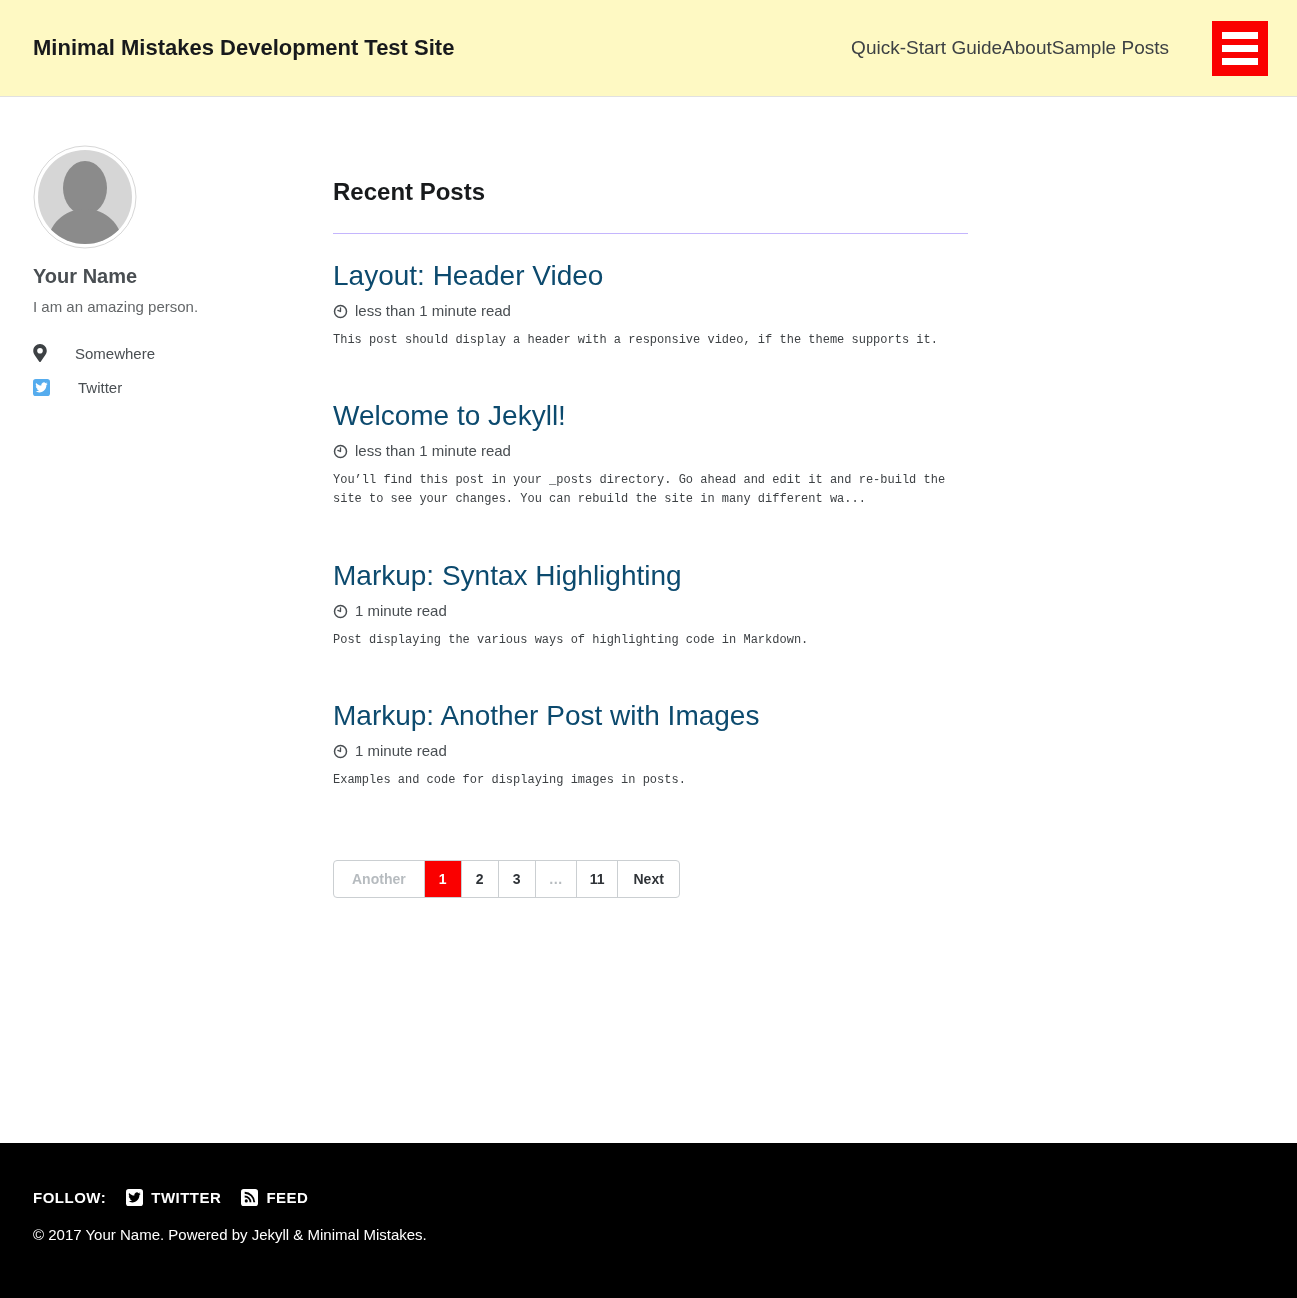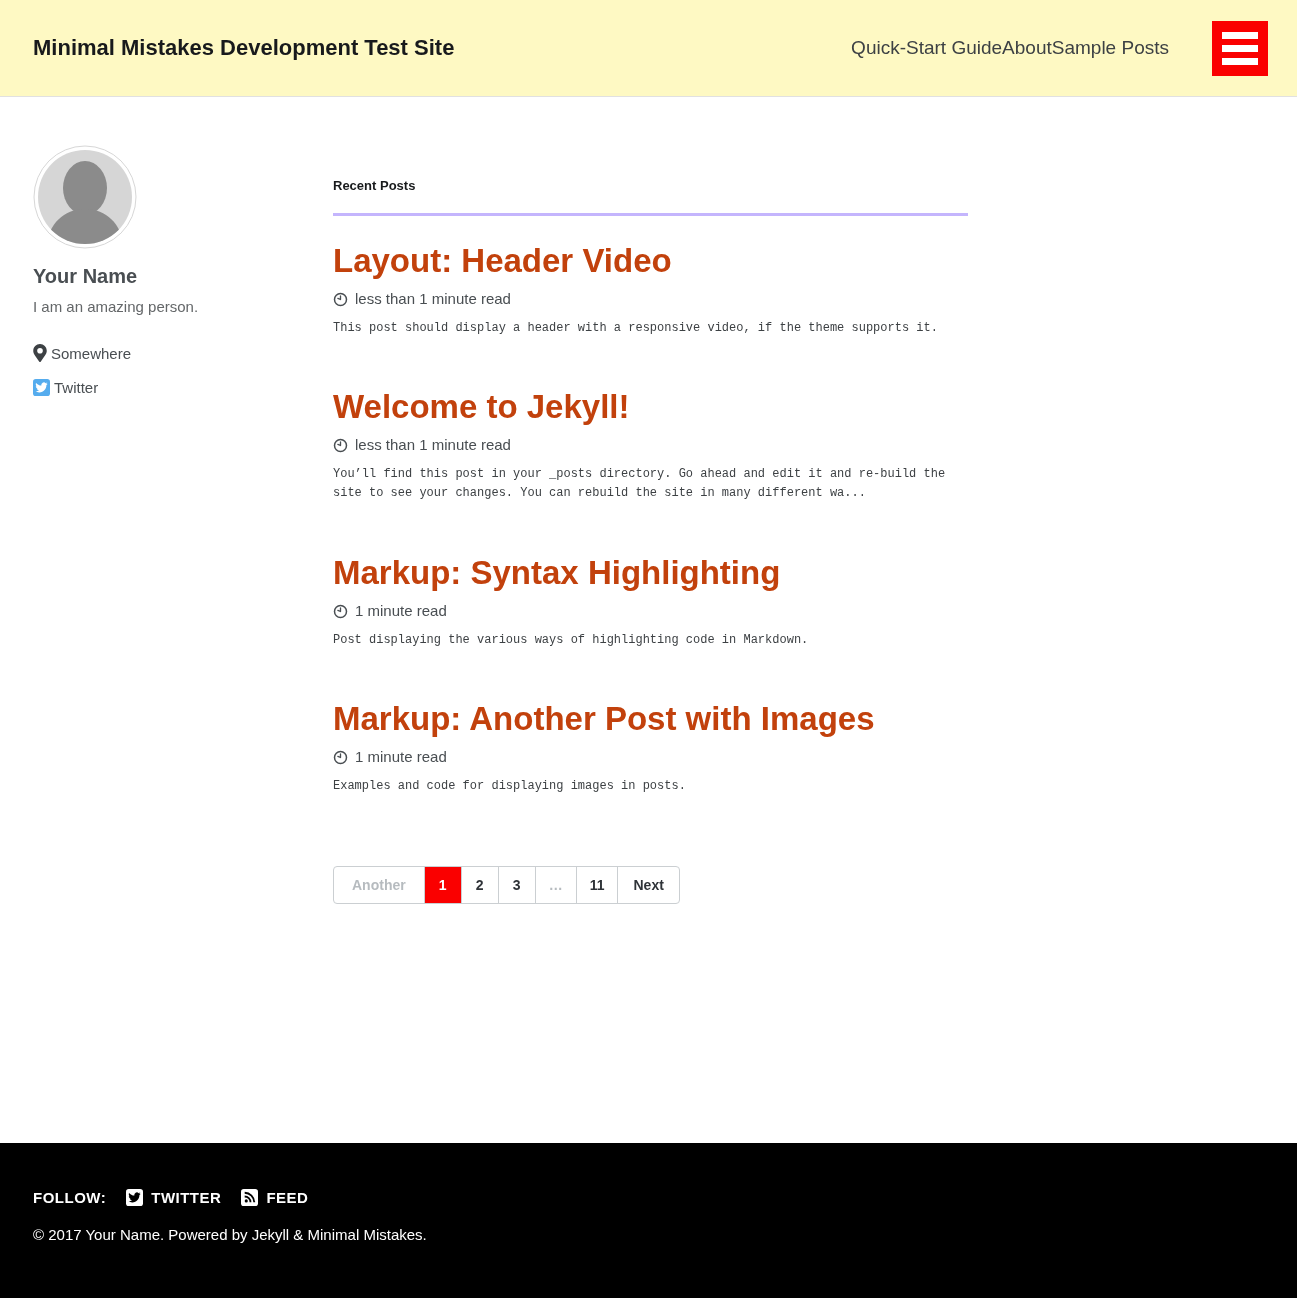--- a/index.html
+++ b/index.html
@@ -31,28 +31,28 @@
   .menu-icon{display:flex;flex-direction:column;gap:6px;}
   .menu-icon span{display:block;width:36px;height:7px;background:#fff;}
   
   .content-wrap{display:flex;padding-left:33px;flex:1;align-items:flex-start;}
   
   .sidebar{width:300px;flex-shrink:0;padding-top:48px;}
   .avatar{width:104px;height:104px;display:block;}
   .author-name{font-size:20px;font-weight:700;color:#494e52;margin:16px 0 10px;}
   .author-bio{font-size:15px;color:var(--text-muted);margin:0;}
   .author-links{list-style:none;margin:28px 0 0;padding:0;}
-  .author-links li{display:flex;align-items:center;gap:4px;margin-bottom:14px;height:20px;cursor:pointer;}
+  .author-links li{display:flex;align-items:center;gap:28px;margin-bottom:14px;height:20px;cursor:pointer;}
   .author-links .link-label{font-size:15px;color:#494e52;}
   .author-links svg{flex-shrink:0;}
   
   .main{width:635px;padding-top:81px;padding-bottom:40px;}
-  .archive-subtitle{font-size:13px;font-weight:700;color:#181a1c;margin:0;padding-bottom:20px;border-bottom:3px solid #c4b5fd;}
+  .archive-subtitle{font-size:24px;font-weight:700;color:#181a1c;margin:0;padding-bottom:27px;border-bottom:1px solid #c4b5fd;}
   .post-item{margin:26px 0 50px;}
-  .post-title{font-size:33px;font-weight:700;color:#c2410c;margin:0 0 10px;cursor:pointer;}
+  .post-title{font-size:28px;font-weight:400;color:#0c4a6e;margin:0 0 10px;cursor:pointer;}
   .post-meta{display:flex;align-items:flex-end;gap:7px;font-size:15px;color:#494e52;margin:0 0 12px;}
   .post-meta svg{flex-shrink:0;color:#494e52;}
   .post-excerpt{font-size:12px;line-height:1.6;color:var(--text-body);margin:0;font-family:Liberation Mono, monospace;}
   
   .pagination{display:inline-flex;border:1px solid #cbcfd2;border-radius:4px;overflow:hidden;margin-top:20px;background:#fff;}
   .page-cell{min-width:37px;height:36px;padding:0 13px;display:flex;align-items:center;justify-content:center;
     font-size:14px;font-weight:700;color:var(--text-dark);border-right:1px solid #cbcfd2;cursor:pointer;white-space:nowrap;}
   .page-cell:last-child{border-right:none;}
   .page-cell.disabled{color:#b6bbbf;cursor:default;}
   .page-cell.current{background:var(--accent-red);color:#fff;cursor:default;}

